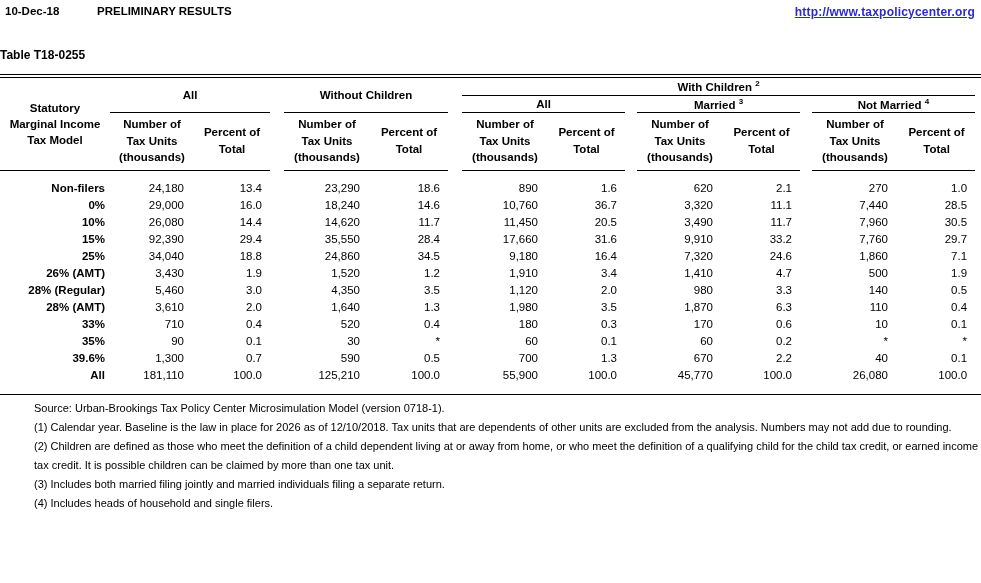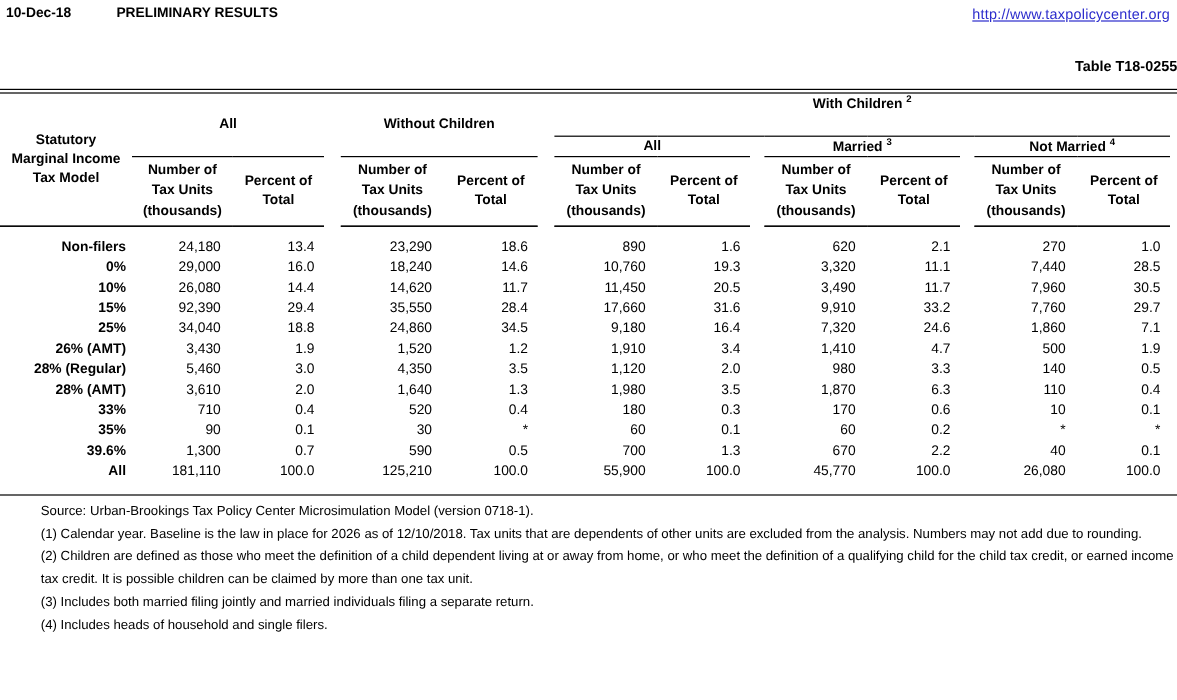--- a/index.html
+++ b/index.html
@@ -14,26 +14,26 @@
   
   .topbar {
     display: flex; align-items: flex-start;
     padding: 5px 6px 0 5px;
     font-size: 11.5px; font-weight: bold;
   }
   .topbar .date { width: 92px; }
   .topbar .flex { flex: 1; }
   .topbar a {
     color: #2b2bcc; text-decoration: underline;
-    font-weight: normal; font-size: 12px;
+    font-weight: bold; font-size: 12px;
     letter-spacing: 0.2px;
   }
 
   
-  .titleblock { text-align: right; margin-top: 29px; }
+  .titleblock { text-align: left; margin-top: 29px; }
   .titleblock .t1 { font-size: 12px; font-weight: bold; }
   .titleblock .t2 { font-size: 13.5px; font-weight: bold; margin-top: 7px; }
   sup { font-size: 8px; font-weight: bold; vertical-align: super; }
 
   
   .rule-double {
     width: 981px; height: 4px; margin-top: 12px;
     border-top: 1.5px solid #000; border-bottom: 1.5px solid #000;
   }
   .rule-single {
@@ -56,21 +56,21 @@
     font-size: 11.5px; line-height: 1.4;
   }
   .th-rowlabel span { display: block; }
   tr.hr1 th { height: 17px; }
   tr.hr2 th { height: 17px; }
   tr.hr3 th { height: 58px; }
   .grp {
     vertical-align: middle;
     border-bottom: 1.5px solid #000;
   }
-  .grp-top { vertical-align: bottom; padding-bottom: 20px; border-bottom: 1.5px solid #000; }
+  .grp-top { vertical-align: bottom; padding-bottom: 2px; border-bottom: 1.5px solid #000; }
   .gap { border: none !important; }
   .colhead {
     vertical-align: middle; line-height: 1.45;
     border-bottom: 1.5px solid #000;
   }
   .colhead span { display: block; }
 
   .tbl tbody td { height: 17px; }
   td.lbl { font-weight: bold; text-align: right; padding-right: 5px; }
   td.num { text-align: right; padding-right: 10px; }
@@ -207,21 +207,21 @@
       </tr>
       <tr>
         <td class="lbl">0%</td>
         <td class="num">29,000</td>
         <td class="pct">16.0</td>
         <td class="gap"></td>
         <td class="num">18,240</td>
         <td class="pct">14.6</td>
         <td class="gap"></td>
         <td class="num">10,760</td>
-        <td class="pct">19.3</td>
+        <td class="pct">36.7</td>
         <td class="gap"></td>
         <td class="num">3,320</td>
         <td class="pct">11.1</td>
         <td class="gap"></td>
         <td class="num">7,440</td>
         <td class="pct">28.5</td>
       </tr>
       <tr>
         <td class="lbl">10%</td>
         <td class="num">26,080</td>

